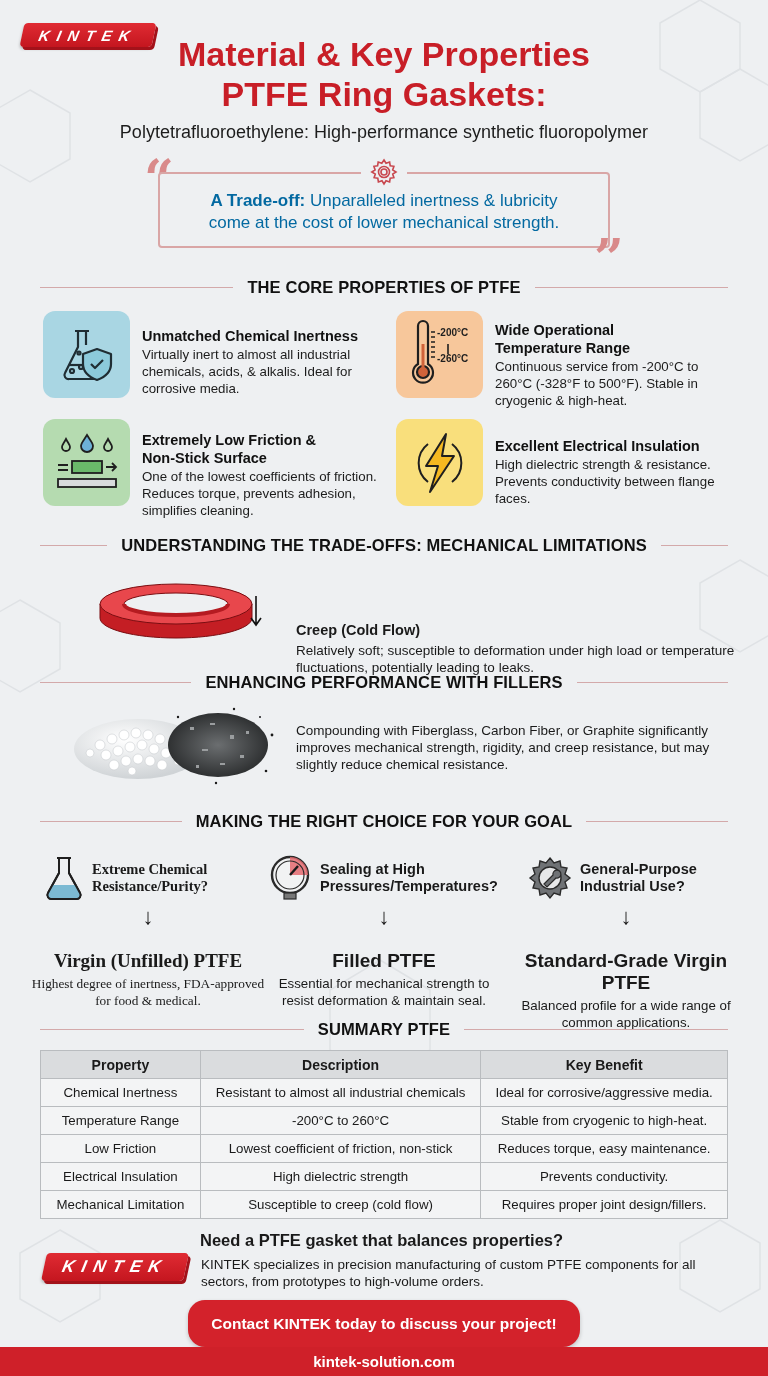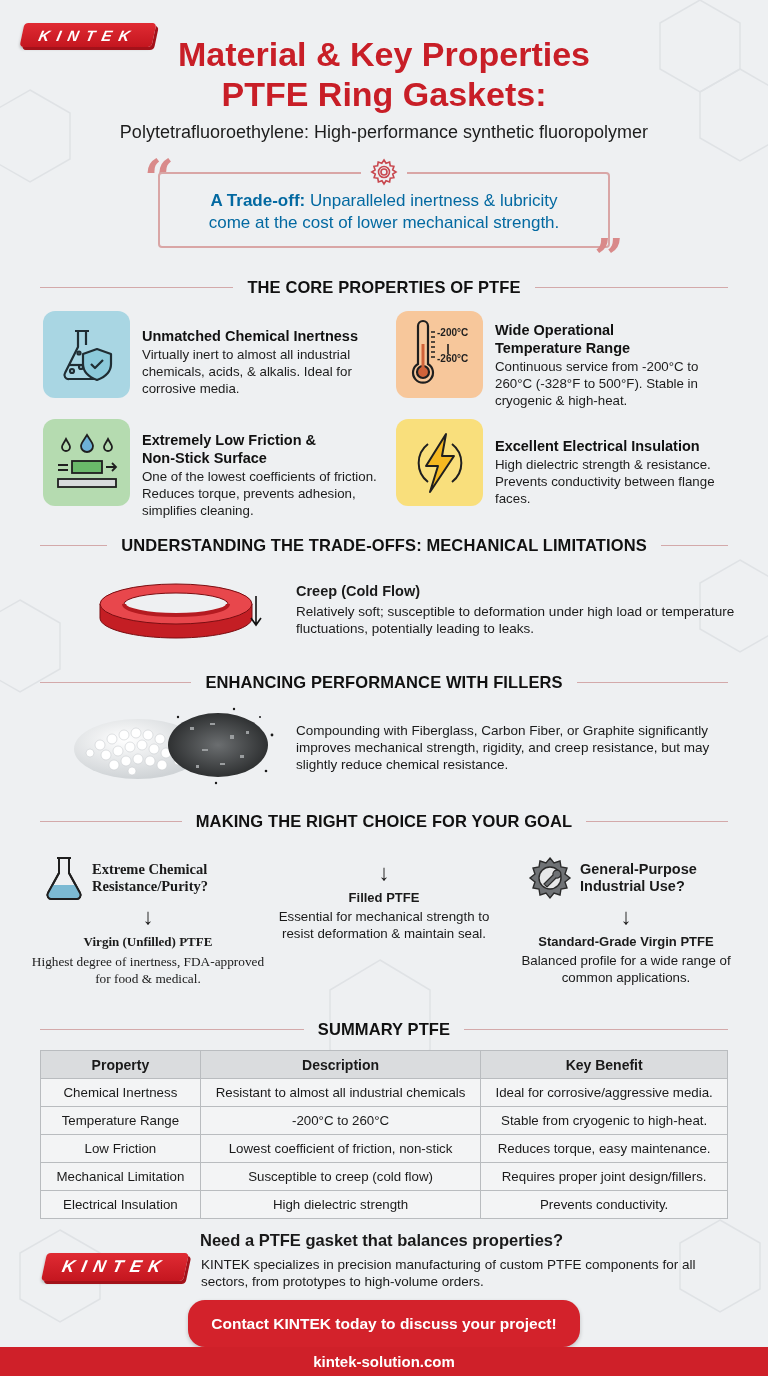--- a/index.html
+++ b/index.html
@@ -72,31 +72,31 @@
   .prop .icon-box {
     width: 87px; height: 87px; border-radius: 12px; flex: none;
     display: flex; align-items: center; justify-content: center;
   }
   .prop .txt { padding-top: 6px; margin-top: 10px; }
   .prop .h { font-weight: bold; font-size: 14.5px; line-height: 18px; color: #111; }
   .prop .d { font-size: 13.3px; line-height: 17px; color: #1c1c1c; margin-top: 1px; }
 
   
   .creep-txt { position: absolute; left: 296px; top: 582px; width: 440px; }
-  .creep-txt .h { font-weight: bold; font-size: 14.5px; line-height: 18px; }
+  .creep-txt .h { font-weight: bold; font-size: 14.5px; line-height: 18px; margin-top: 39px; }
   .creep-txt .d { font-size: 13.5px; line-height: 17px; margin-top: 3px; }
 
   .filler-txt { position: absolute; left: 296px; top: 722px; width: 440px; font-size: 13.5px; line-height: 17px; }
 
   
   .choice { position: absolute; width: 240px; }
   .choice .q { display: flex; align-items: center; gap: 8px; height: 44px; }
   .choice .q .qt { font-weight: bold; font-size: 14.5px; line-height: 17px; }
   .choice .arrow { text-align: center; font-size: 22px; line-height: 26px; margin-top: 4px; }
-  .choice .res { text-align: center; font-weight: bold; font-size: 13px; margin-top: 4px; }
+  .choice .res { text-align: center; font-weight: bold; font-size: 19px; margin-top: 20px; }
   .choice .rd { text-align: center; font-size: 13.3px; line-height: 17px; margin-top: 3px; }
 
   
   table.summary {
     position: absolute; left: 40px; top: 1050px; width: 688px;
     border-collapse: collapse; font-size: 13.3px; background: #f3f4f5;
   }
   table.summary th, table.summary td {
     border: 1px solid #b9bcbf; text-align: center; height: 28px; padding: 0 6px;
   }
@@ -344,20 +344,30 @@
         <path d="M15 3v15L4 38a4 4 0 0 0 4 6h24a4 4 0 0 0 4-6L25 18V3" fill="none" stroke="#1f1f1f" stroke-width="2"></path>
       </svg>
       <div class="qt" style="width:150px">Extreme Chemical Resistance/Purity?</div>
     </div>
     <div class="arrow" style="padding-left:0px">↓</div>
     <div class="res">Virgin (Unfilled) PTFE</div>
     <div class="rd">Highest degree of inertness, FDA-approved for food &amp; medical.</div>
   </div>
 
   <div class="choice" style="left:264px; top:856px;">
+    <div class="q" style="padding-left:4px">
+      <svg width="44" height="46" viewBox="0 0 44 46">
+        <circle cx="22" cy="20" r="18" fill="#f1f2f3" stroke="#2a2a2a" stroke-width="2.4"></circle>
+        <path d="M22 2a18 18 0 0 1 18 18H22z" fill="#e46a6f" opacity="0.85"></path>
+        <circle cx="22" cy="20" r="14" fill="none" stroke="#2a2a2a" stroke-width="1.2"></circle>
+        <path d="M22 20l8-9" stroke="#1a1a1a" stroke-width="2.4"></path>
+        <rect x="16" y="38" width="12" height="6" fill="#777" stroke="#2a2a2a" stroke-width="1.2"></rect>
+      </svg>
+      <div class="qt" style="width:180px">Sealing at High Pressures/Temperatures?</div>
+    </div>
     <div class="arrow">↓</div>
     <div class="res">Filled PTFE</div>
     <div class="rd">Essential for mechanical strength to resist deformation &amp; maintain seal.</div>
   </div>
 
   <div class="choice" style="left:506px; top:856px;">
     <div class="q" style="padding-left:22px">
       <svg width="44" height="44" viewBox="0 0 44 44">
         <path d="M22 2l4 5 6-2 1 6 6 1-2 6 5 4-5 4 2 6-6 1-1 6-6-2-4 5-4-5-6 2-1-6-6-1 2-6-5-4 5-4-2-6 6-1 1-6 6 2z" fill="#6f7275" stroke="#2a2a2a" stroke-width="1.4"></path>
         <circle cx="22" cy="22" r="11" fill="#e7e8e9" stroke="#2a2a2a" stroke-width="1.4"></circle>
@@ -399,29 +409,29 @@
         <td>Temperature Range</td>
         <td>-200°C to 260°C</td>
         <td>Stable from cryogenic to high-heat.</td>
       </tr>
       <tr>
         <td>Low Friction</td>
         <td>Lowest coefficient of friction, non-stick</td>
         <td>Reduces torque, easy maintenance.</td>
       </tr>
       <tr>
+        <td>Electrical Insulation</td>
+        <td>High dielectric strength</td>
+        <td>Prevents conductivity.</td>
+      </tr>
+      <tr>
         <td>Mechanical Limitation</td>
         <td>Susceptible to creep (cold flow)</td>
         <td>Requires proper joint design/fillers.</td>
       </tr>
-      <tr>
-        <td>Electrical Insulation</td>
-        <td>High dielectric strength</td>
-        <td>Prevents conductivity.</td>
-      </tr>
     </tbody>
   </table>
 
   <div class="logo bottom">
     <span>KINTEK</span>
   </div>
   <div class="cta-h">Need a PTFE gasket that balances properties?</div>
   <div class="cta-d">KINTEK specializes in precision manufacturing of custom PTFE components for all sectors, from prototypes to high-volume orders.</div>
   <button class="cta-btn">Contact KINTEK today to discuss your project!</button>
 

